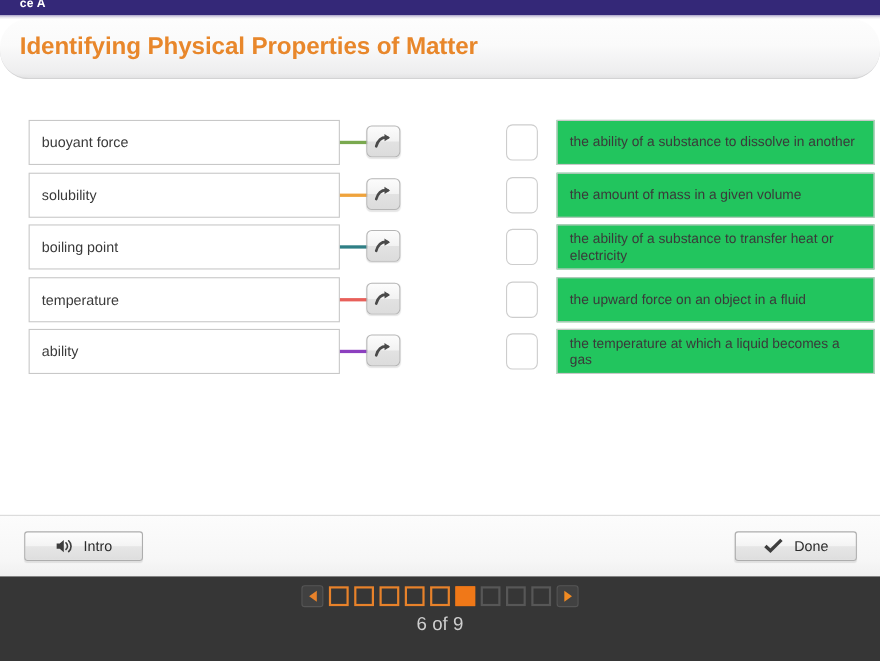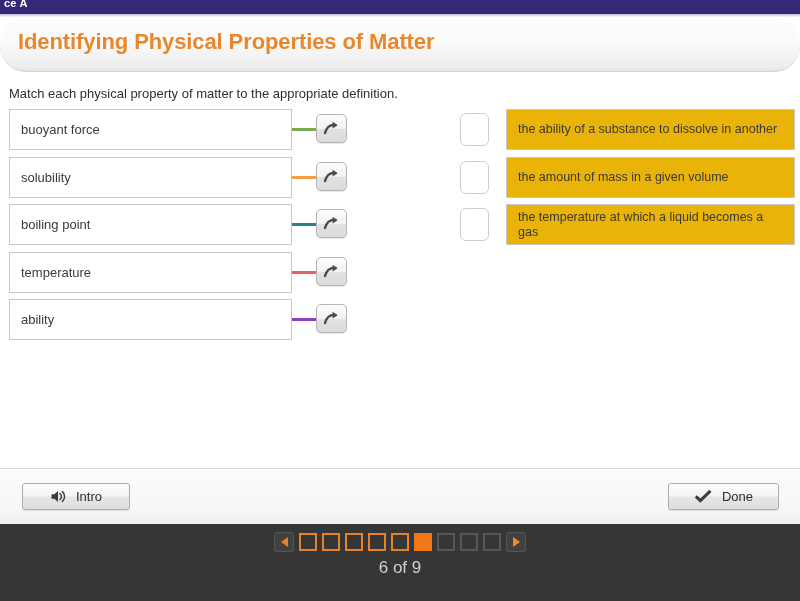--- a/index.html
+++ b/index.html
@@ -23,21 +23,21 @@
   .topbar {
     position: absolute;
     left: 0; top: 0;
     width: 800px;
     height: 14px;
     background: #342878;
     color: #ffffff;
     font-size: 11px;
     font-weight: bold;
     line-height: 11px;
-    padding-left: 4px;
+    padding-left: 18px;
     overflow: hidden;
   }
   .topbar-label {
     display: block;
     margin-top: -2px;
     letter-spacing: 0.2px;
   }
   .topbar-shadow {
     position: absolute;
     left: 0; top: 14px;
@@ -87,20 +87,21 @@
   .left-col {
     position: absolute;
     left: 9px;
     top: 33px;
     width: 330px;
   }
   .term-row {
     position: relative;
     height: 47.5px;
     margin-bottom: 0px;
+    margin-left: 17px;
   }
   .term-box {
     position: absolute;
     left: 0; top: 3px;
     width: 283px;
     height: 41px;
     background: #ffffff;
     border: 1px solid #c8c8c8;
     display: flex;
     align-items: center;
@@ -151,21 +152,21 @@
     border-radius: 6px;
     background: #ffffff;
   }
   .def-box {
     position: absolute;
     left: 46px;
     top: 3px;
     width: 289px;
     min-height: 41px;
     height: 41px;
-    background: #eab308;
+    background: #22c55e;
     border: 1px solid #c8c8c8;
     display: flex;
     align-items: center;
     padding: 0 8px 0 11px;
     font-size: 12.5px;
     line-height: 15px;
     color: #3a3a3a;
   }
 
   
@@ -254,21 +255,20 @@
     <span class="topbar-label">ce A</span>
   </div>
   <div class="topbar-shadow"></div>
 
   <div class="titleband">
     <div class="page-title">Identifying Physical Properties of Matter</div>
   </div>
 
   <div class="content">
 
-    <div class="instruction">Match each physical property of matter to the appropriate definition.</div>
 
     <div class="left-col">
 
       <div class="term-row">
         <div class="term-box">
           <span>buoyant force</span>
         </div>
         <div class="connector" style="background: rgb(122, 169, 79);"></div>
         <div class="arrow-btn">
           <span>
@@ -351,21 +351,33 @@
         </div>
       </div>
 
       <div class="def-row">
         <div class="drop-target"></div>
         <div class="def-box">
           <span>the amount of mass in a given volume</span>
         </div>
       </div>
 
-
+      <div class="def-row">
+        <div class="drop-target"></div>
+        <div class="def-box">
+          <span>the ability of a substance to transfer heat or electricity</span>
+        </div>
+      </div>
+
+      <div class="def-row">
+        <div class="drop-target"></div>
+        <div class="def-box">
+          <span>the upward force on an object in a fluid</span>
+        </div>
+      </div>
 
       <div class="def-row">
         <div class="drop-target"></div>
         <div class="def-box">
           <span>the temperature at which a liquid becomes a gas</span>
         </div>
       </div>
 
     </div>
   </div>

